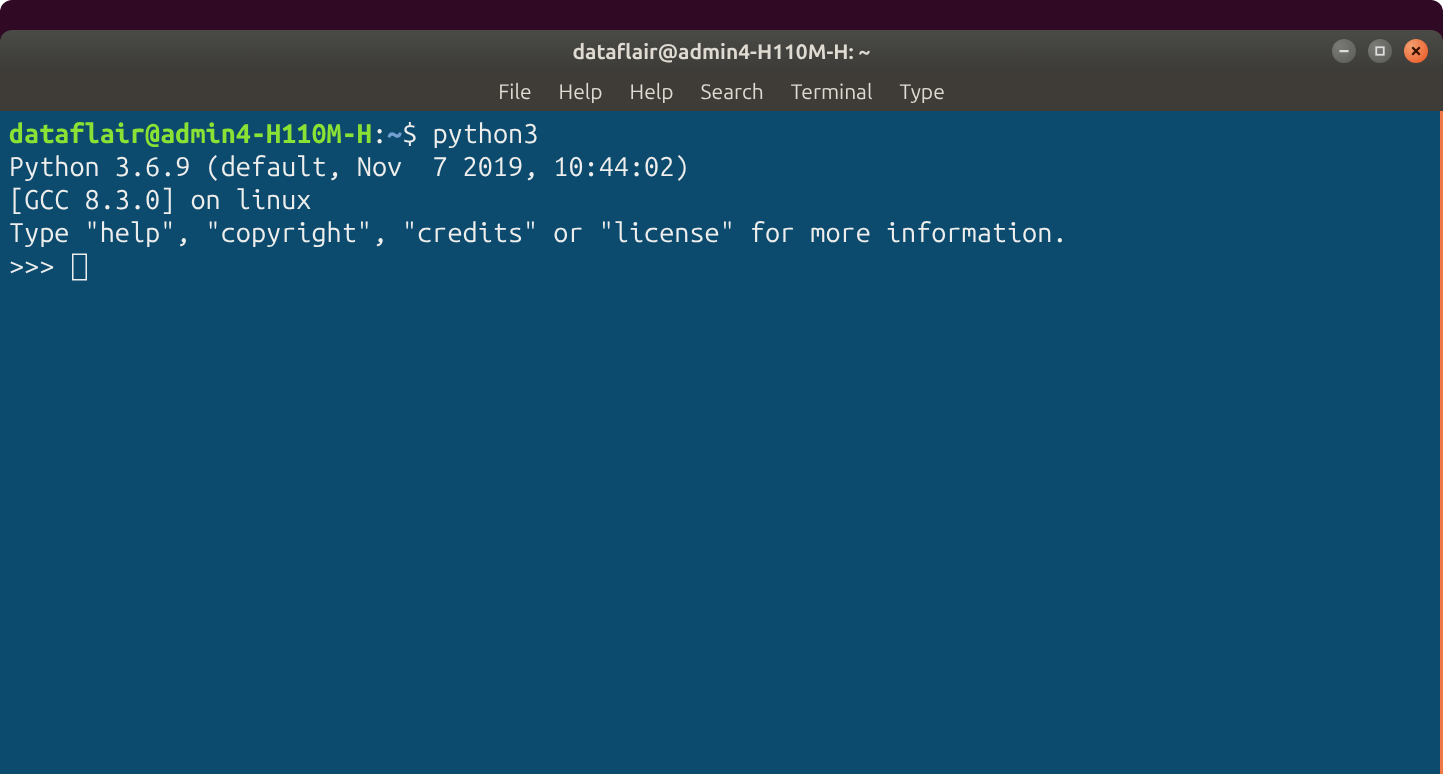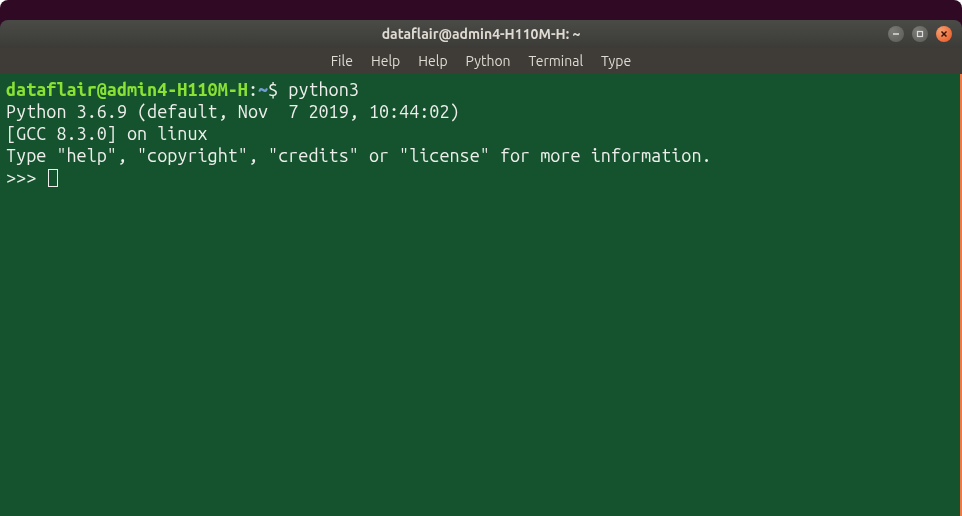--- a/index.html
+++ b/index.html
@@ -7,21 +7,21 @@
   .window { width: 962px; height: 516px; display: flex; flex-direction: column; background: #300a24; border-top-left-radius: 8px; border-top-right-radius: 8px; overflow: hidden; }
   .titlebar { height: 28px; background: linear-gradient(to bottom, #4a4a46 0%, #3c3b37 100%); display: flex; align-items: center; position: relative; color: #dfdbd2; font-size: 14px; font-weight: bold; border-top-left-radius: 8px; border-top-right-radius: 8px; margin-top: 20px; }
   .titlebar-title { position: absolute; left: 0; right: 0; text-align: center; pointer-events: none; }
   .window-controls { margin-left: auto; display: flex; gap: 8px; padding-right: 10px; z-index: 2; }
   .wbtn { width: 16px; height: 16px; border-radius: 50%; display: flex; align-items: center; justify-content: center; font-size: 10px; line-height: 1; cursor: pointer; }
   .wbtn.min { background: radial-gradient(circle at 30% 30%, #7a7a76, #5a5a56); color: #ddd; }
   .wbtn.max { background: radial-gradient(circle at 30% 30%, #7a7a76, #5a5a56); color: #ddd; }
   .wbtn.close { background: radial-gradient(circle at 30% 30%, #f49f71, #e95420); color: #3a1200; }
   .menubar { height: 26px; background: #3f3c38; display: flex; align-items: center; padding: 0 6px; gap: 2px; color: #dfdbd2; font-size: 14px; justify-content: center; }
   .menuitem { padding: 2px 8px; cursor: pointer; }
-  .terminal { flex: 1; background: #14532d; padding: 4px 6px; font-family: "Ubuntu Mono", "DejaVu Sans Mono", monospace; font-size: 18px; line-height: 22px; color: #eeeeec; white-space: pre; position: relative; border-right: 2px solid #f07746; }
+  .terminal { flex: 1; background: #0c4a6e; padding: 4px 6px; font-family: "Ubuntu Mono", "DejaVu Sans Mono", monospace; font-size: 18px; line-height: 22px; color: #eeeeec; white-space: pre; position: relative; border-right: 2px solid #f07746; }
   .prompt-user { color: #8ae234; font-weight: bold; }
   .prompt-sep  { color: #eeeeec; }
   .prompt-path { color: #729fcf; font-weight: bold; }
   .prompt-dollar { color: #eeeeec; }
   .cmd { color: #eeeeec; }
   .cursor {
     display: inline-block;
     width: 10px; height: 18px;
     border: 1px solid #eeeeec;
     vertical-align: text-bottom;
@@ -52,21 +52,21 @@
             <line x1="6.5" y1="1.5" x2="1.5" y2="6.5" stroke="#3a1200" stroke-width="1.5"></line>
           </svg>
       </div>
     </div>
   </div>
 
   <div class="menubar">
     <div class="menuitem">File</div>
     <div class="menuitem">Help</div>
     <div class="menuitem">Help</div>
-    <div class="menuitem">Python</div>
+    <div class="menuitem">Search</div>
     <div class="menuitem">Terminal</div>
     <div class="menuitem">Type</div>
   </div>
 
   <div class="terminal"><span class="prompt-user">dataflair@admin4-H110M-H</span><span class="prompt-sep">:</span><span class="prompt-path">~</span><span class="prompt-dollar">$</span> <span class="cmd">python3</span>
 <span>Python 3.6.9 (default, Nov  7 2019, 10:44:02) </span>
 <span>[GCC 8.3.0] on linux</span>
 <span>Type "help", "copyright", "credits" or "license" for more information.</span>
 <span>&gt;&gt;&gt; </span><span class="cursor"></span></div>
 

